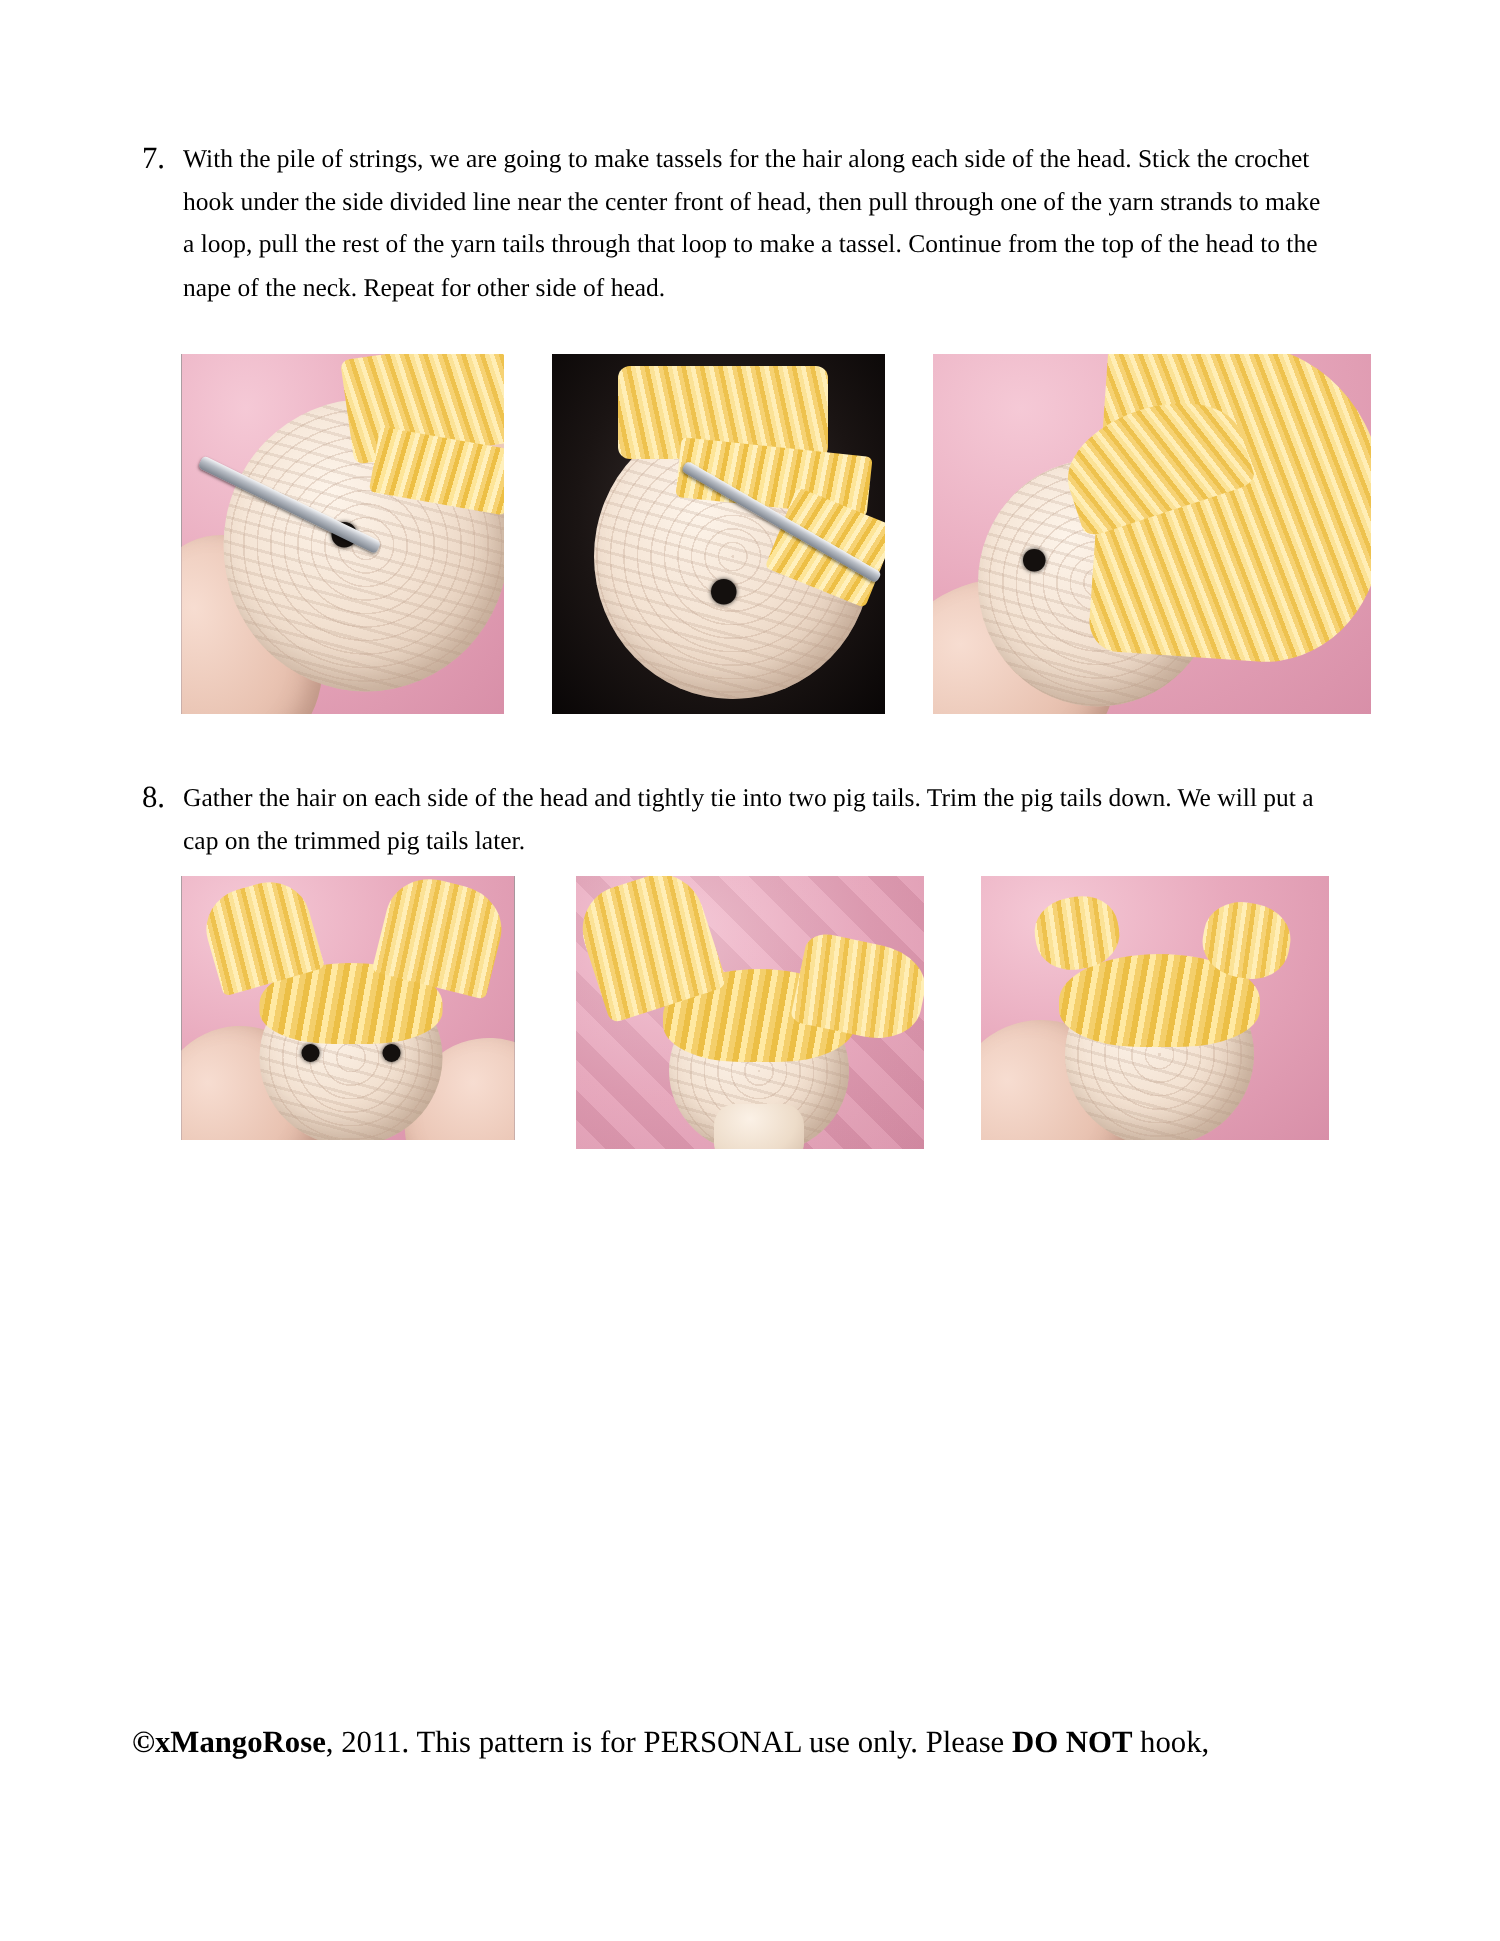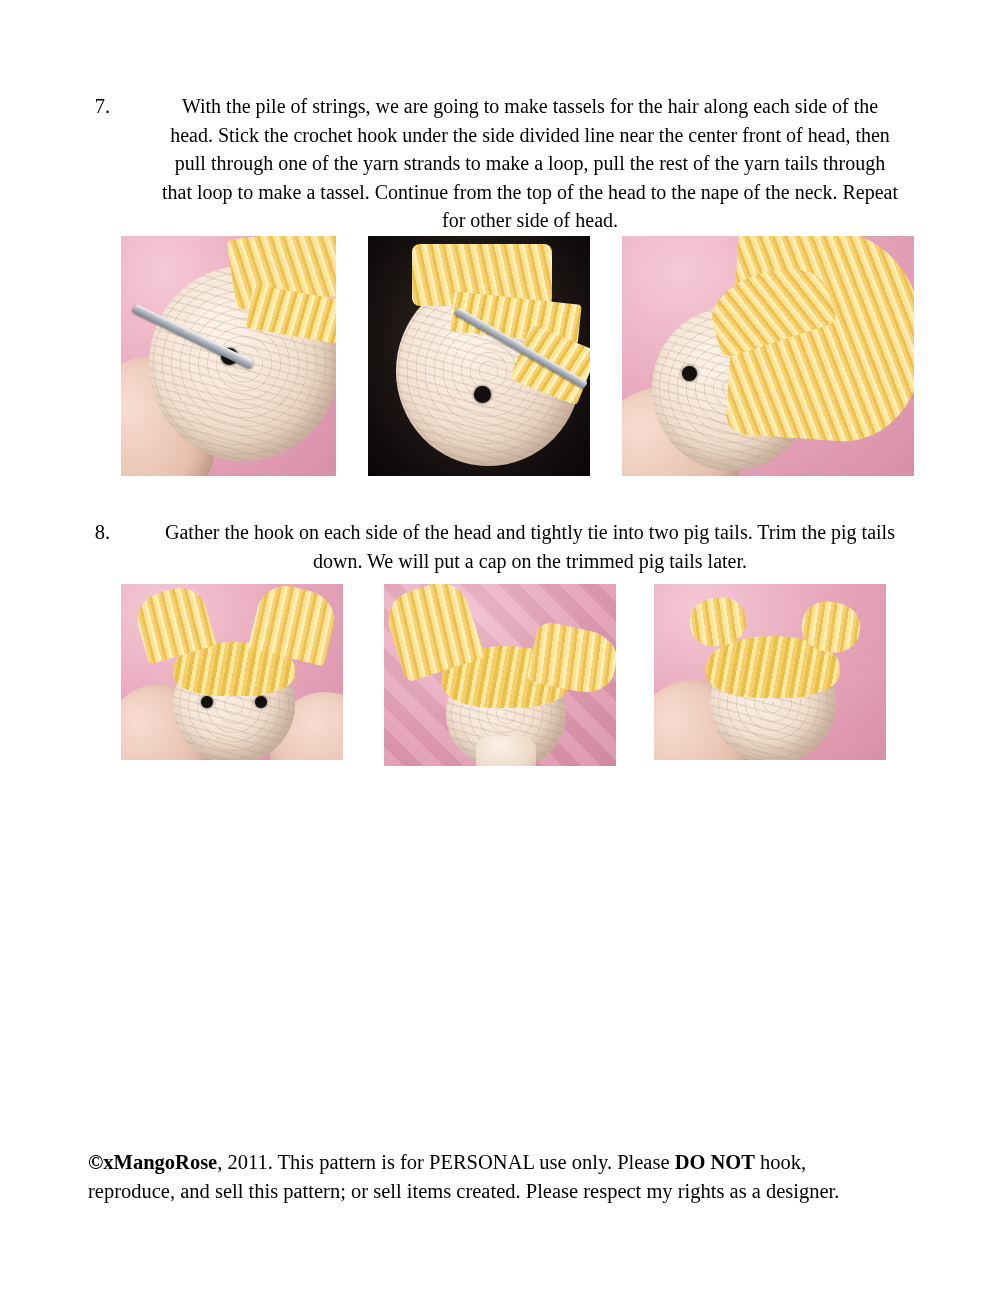--- a/index.html
+++ b/index.html
@@ -30,26 +30,25 @@
   .step-num {
     width: 34px;
     flex: 0 0 34px;
     text-align: right;
     font-size: 20.5px;
     line-height: 28.5px;
     padding-right: 12px;
     box-sizing: border-box;
   }
   .step-text {
-    font-size: 20px;
+    font-size: 17px;
     line-height: 28.5px;
-    text-align: center;
+    text-align: left;
     width: 760px;
     hyphens: none;
-    margin-left: 40px;
   }
 
   #step7 { left: 88px; top: 92px; width: 810px; }
   #step8 { left: 88px; top: 518px; width: 810px; }
 
   
   .photo-row {
     position: absolute;
     display: block;
   }
@@ -194,21 +193,21 @@
       <div class="head" style="left:30px; top:70px; width:160px; height:165px;"></div>
       <div class="eye" style="left:60px; top:130px; width:15px; height:15px;"></div>
       <div class="eye" style="left:126px; top:128px; width:15px; height:15px;"></div>
       <div class="hair-fan" style="--ang:65deg; left:110px; top:-6px; width:190px; height:210px; border-radius:0 50% 40% 10%; transform:rotate(4deg);"></div>
       <div class="hair-fan" style="--ang:70deg; left:88px; top:36px; width:120px; height:70px; border-radius:50% 50% 10% 10%; transform:rotate(-18deg);"></div>
     </div>
   </div>
 
   <div class="step" id="step8">
     <div class="step-num">8.</div>
-    <div class="step-text">Gather the hook on each side of the head and tightly tie into two pig tails. Trim the pig tails down. We will put a cap on the trimmed pig tails later.</div>
+    <div class="step-text">Gather the hair on each side of the head and tightly tie into two pig tails. Trim the pig tails down. We will put a cap on the trimmed pig tails later.</div>
   </div>
 
   <div class="photo-row">
 
     <div class="photo" style="left:121px; top:584px; width:222px; height:176px;">
       <div class="inner bg-pink"></div>
       <div class="finger" style="left:-16px; top:100px; width:110px; height:110px; transform:rotate(-14deg);"></div>
       <div class="finger" style="left:150px; top:108px; width:110px; height:110px; transform:rotate(14deg);"></div>
       <div class="head" style="left:52px; top:62px; width:122px; height:118px;"></div>
       <div class="eye" style="left:80px; top:112px; width:12px; height:12px;"></div>
@@ -232,16 +231,15 @@
       <div class="finger" style="left:-20px; top:96px; width:120px; height:120px; transform:rotate(-12deg);"></div>
       <div class="head" style="left:56px; top:58px; width:126px; height:122px;"></div>
       <div class="cap" style="left:52px; top:52px; width:134px; height:62px;"></div>
       <div class="hair-fan" style="--ang:92deg; left:36px; top:14px; width:56px; height:48px; border-radius:45%; transform:rotate(-10deg);"></div>
       <div class="hair-fan" style="--ang:88deg; left:148px; top:18px; width:58px; height:50px; border-radius:45%; transform:rotate(10deg);"></div>
     </div>
   </div>
 
   <div class="footer">
     <span class="copy-c">©</span><b>xMangoRose</b><span>, 2011. This pattern is for PERSONAL use only. Please </span><b>DO NOT</b><span> hook,</span>
-    <div>reproduce, and sell this pattern; or sell items created. Please respect my rights as a designer.</div>
   </div>
 
 </div>
 
 </body></html>

